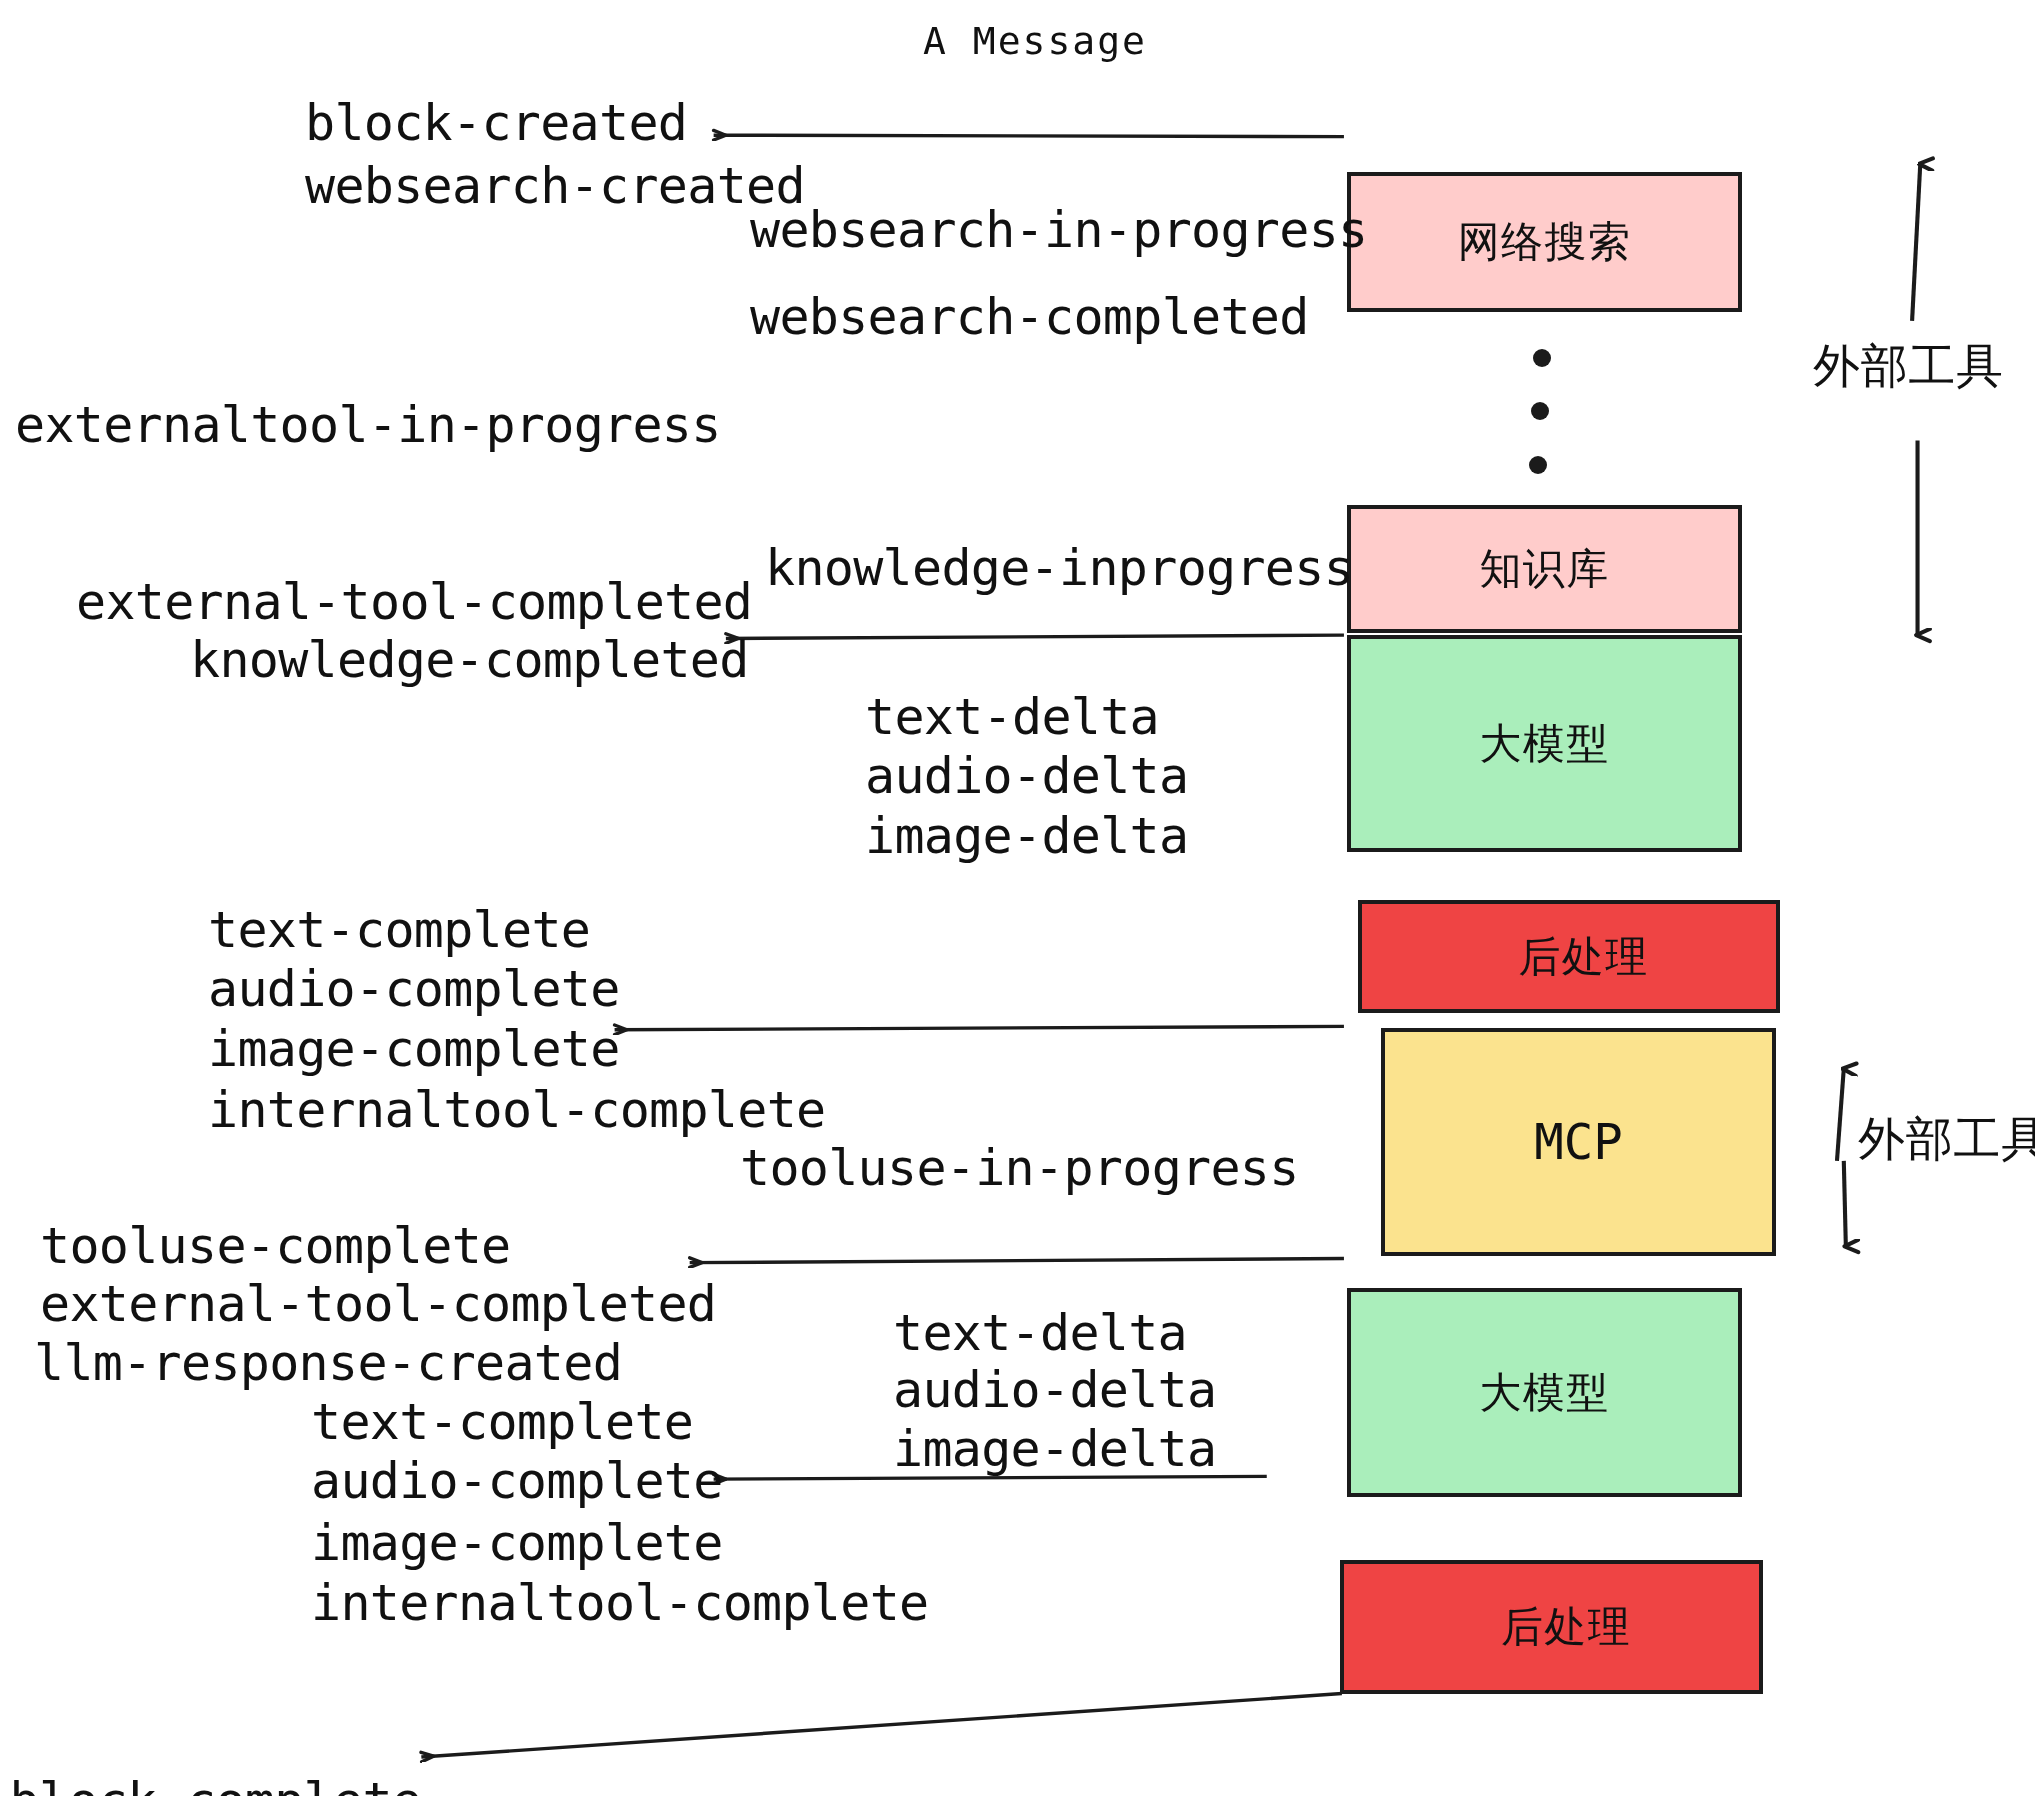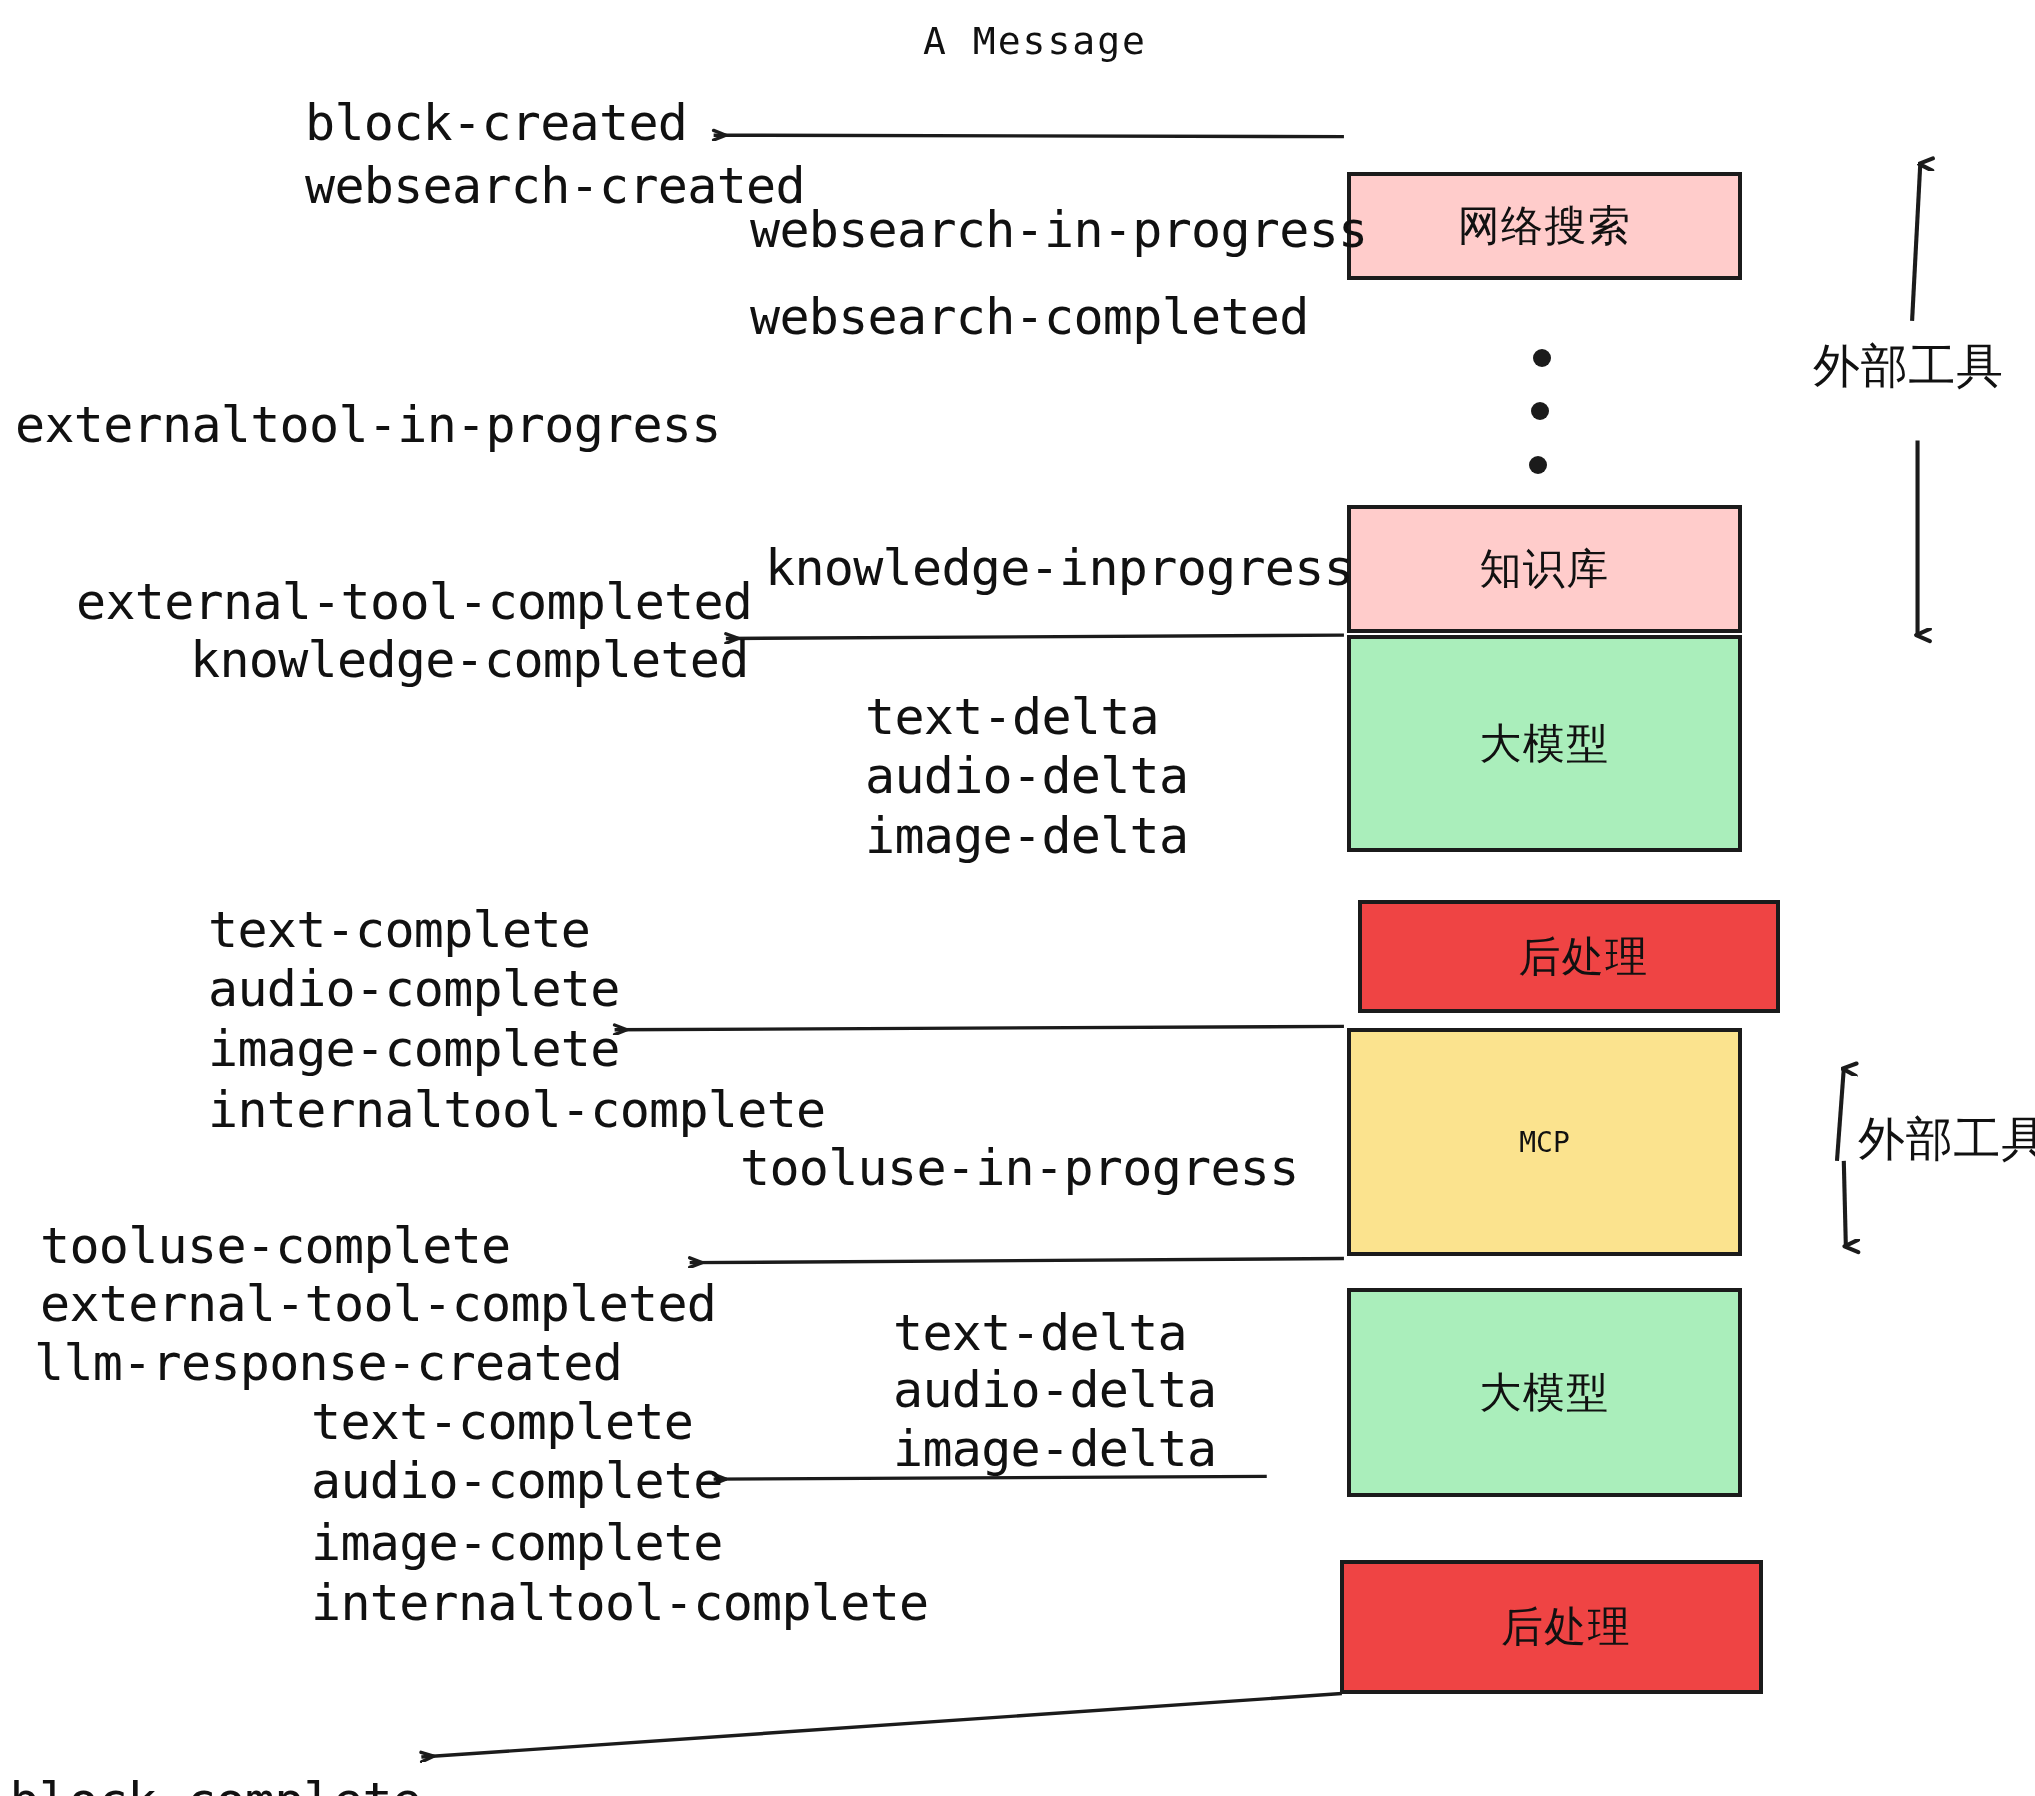--- a/index.html
+++ b/index.html
@@ -43,22 +43,23 @@
     font-size:42px;
     color:#111111;
     letter-spacing:1.4px;
   }
   .box.pink{ background:#ffcccb; }
   .box.green{ background:#aaeebb; }
   .box.yellow{ background:#fbe38e; }
   .box.white{ background:#ef4444;padding-left:29px; }
   .box.mono{
     font-family:"DejaVu Sans Mono","Liberation Mono",monospace;
-    font-size:28px;
+    font-size:49px;
     letter-spacing:0px;
+    margin-left:34px;
   }
   .sidelabel{
     position:absolute;
     font-family:Liberation Sans, sans-serif;
     font-size:47px;
     color:#111111;
     white-space:nowrap;
     letter-spacing:0.7px;
   }
   .dot{
@@ -122,21 +123,21 @@
       <line x1="2800" y1="470" x2="2812" y2="240" stroke="#1b1b1b" stroke-width="6" marker-end="url(#ah_up)"></line>
       <line x1="2808" y1="645" x2="2808" y2="930" stroke="#1b1b1b" stroke-width="6" marker-end="url(#ah_dn)"></line>
     </g>
 
     <g>
       <line x1="2690" y1="1700" x2="2700" y2="1565" stroke="#1b1b1b" stroke-width="6" marker-end="url(#ah_up)"></line>
       <line x1="2700" y1="1700" x2="2703" y2="1825" stroke="#1b1b1b" stroke-width="6" marker-end="url(#ah_dn)"></line>
     </g>
   </svg>
 
-  <div class="box pink" style="left:1347px;top:172px;width:395px;height:108px;">网络搜索</div>
+  <div class="box pink" style="left:1347px;top:172px;width:395px;height:140px;">网络搜索</div>
 
   <div class="dot" style="left:1533px;top:349px;"></div>
   <div class="dot" style="left:1531px;top:402px;"></div>
   <div class="dot" style="left:1529px;top:456px;"></div>
 
   <div class="box pink" style="left:1347px;top:505px;width:395px;height:128px;">知识库</div>
 
   <div class="box green" style="left:1347px;top:635px;width:395px;height:217px;">大模型</div>
 
   <div class="box white" style="left:1358px;top:900px;width:422px;height:113px;">后处理</div>

